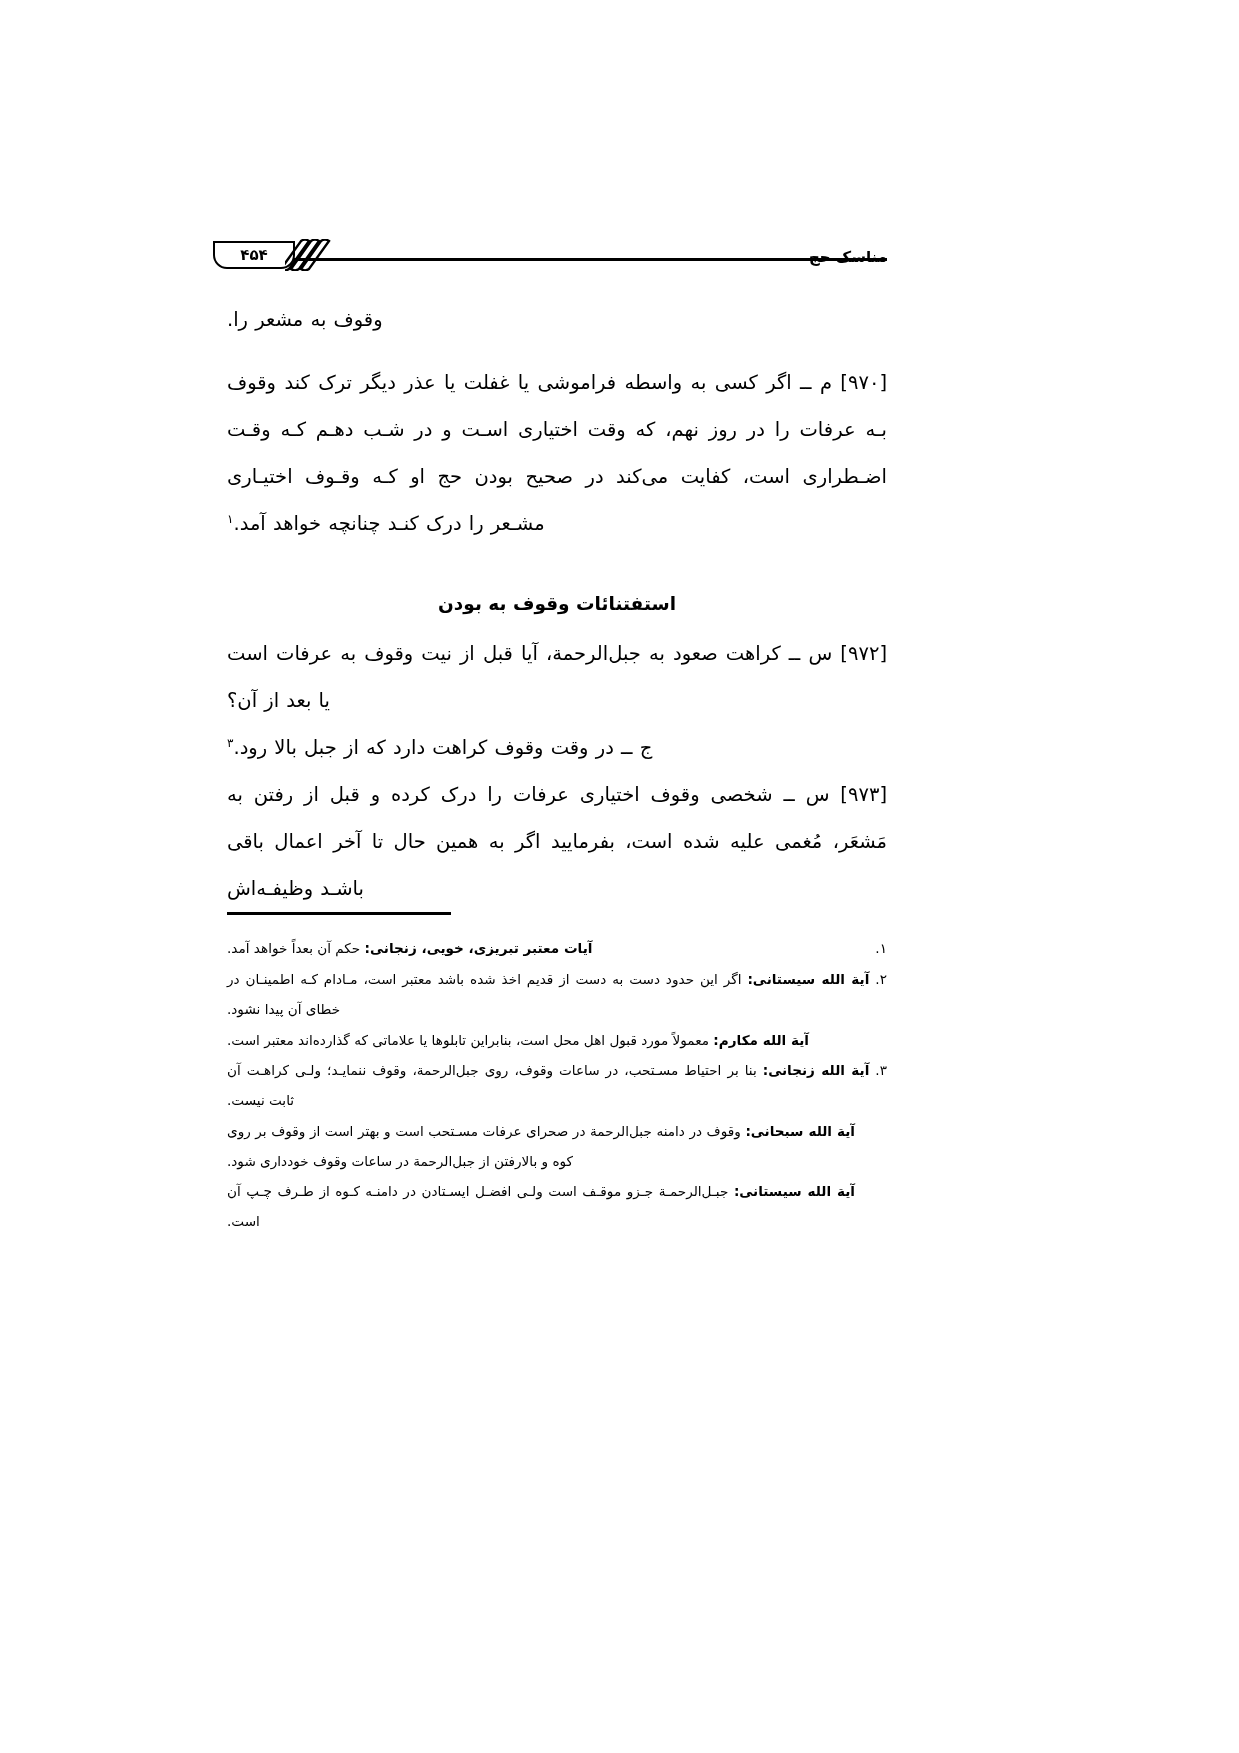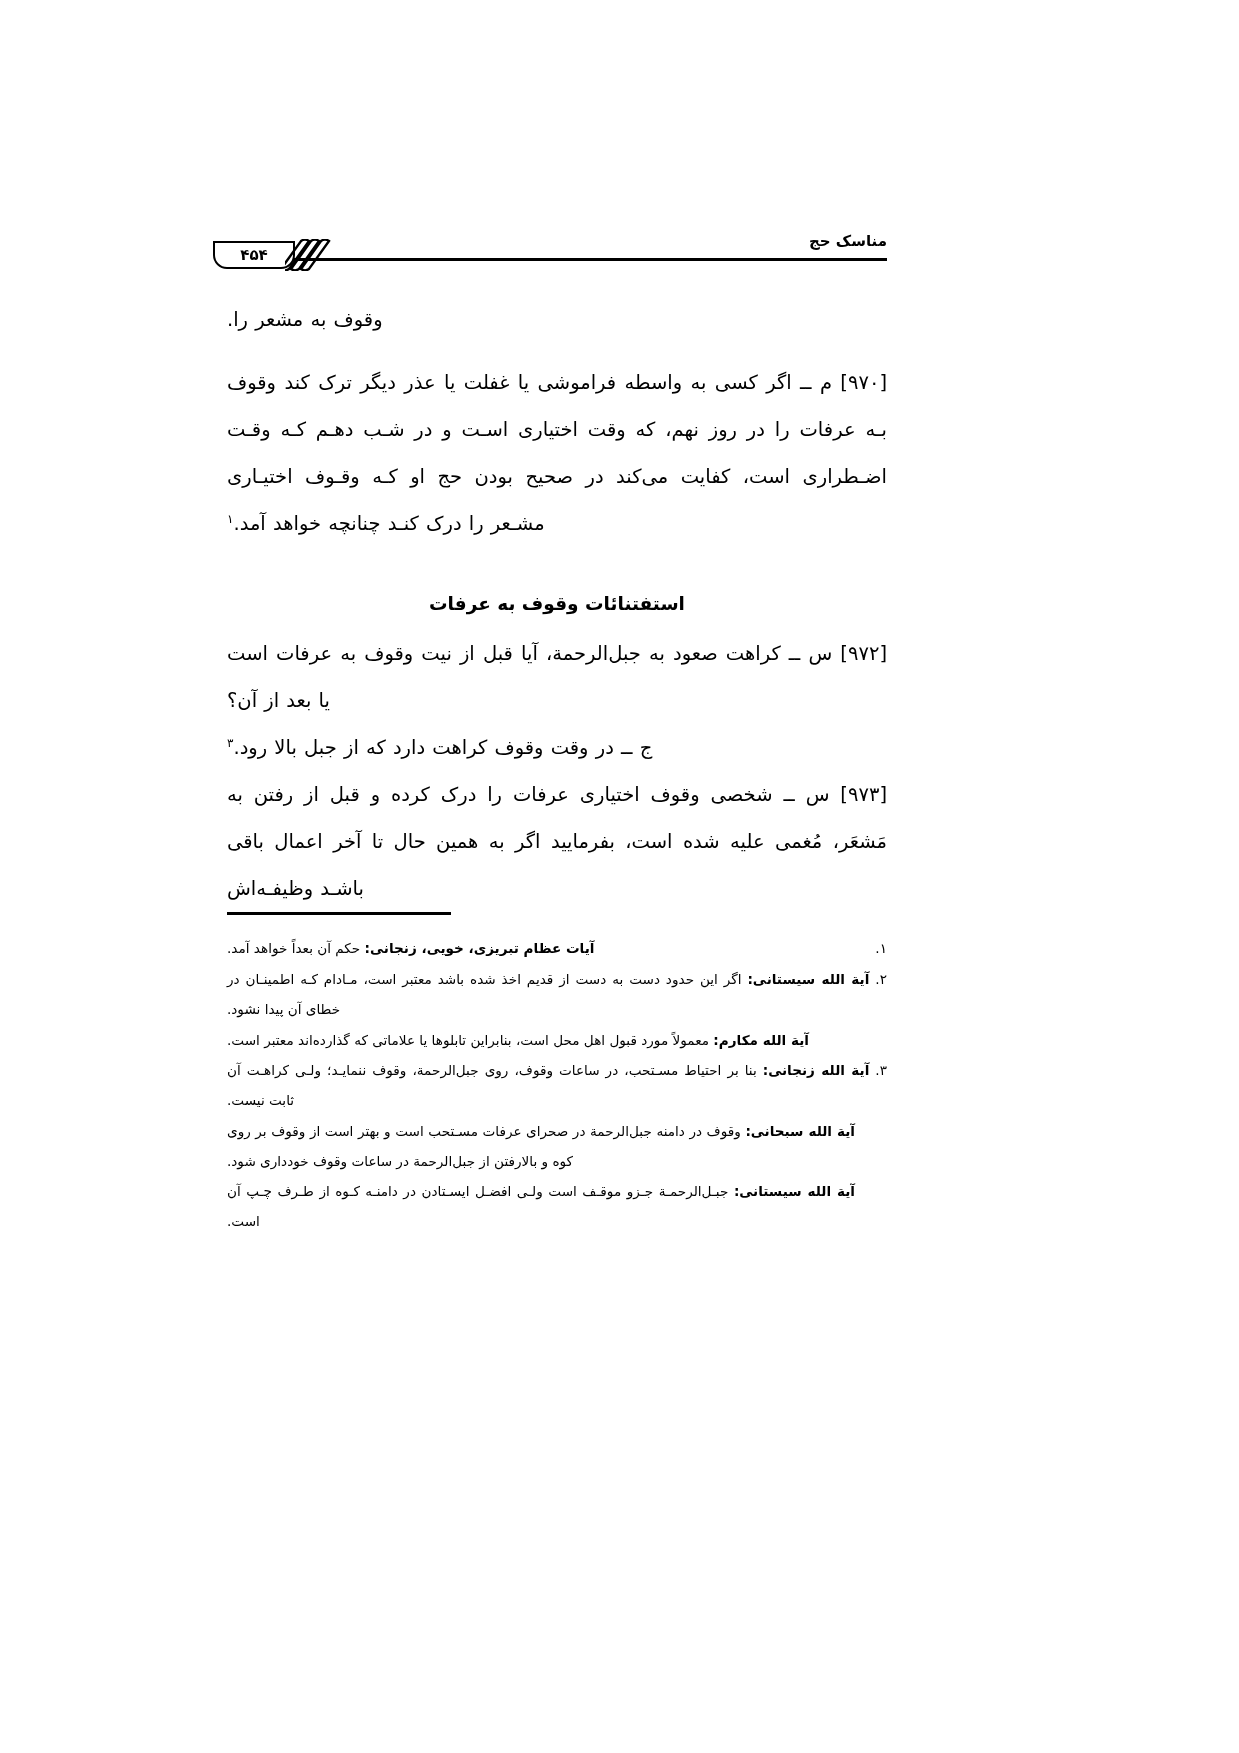--- a/index.html
+++ b/index.html
@@ -27,21 +27,21 @@
   }
 
   
   .header {
     position: relative;
     height: 46px;
   }
   .header-title {
     position: absolute;
     right: 0;
-    top: 4px;
+    top: 20px;
     font-size: 15px;
     font-weight: bold;
     letter-spacing: 0.5px;
     white-space: nowrap;
   }
   .header-rule {
     position: absolute;
     right: 0;
     left: 0;
     top: 30px;
@@ -183,41 +183,41 @@
     <div class="body-block">
 
       <p class="para first-line-run">وقوف به مشعر را.</p>
 
       <div class="gap-sm"></div>
 
       <p class="para"><span>[۹۷۰] م ــ اگر کسی به واسطه فراموشی یا غفلت یا عذر دیگر ترک کند وقوف بـه عرفات را در روز نهم، که وقت اختیاری اسـت و در شـب دهـم کـه وقـت اضـطراری است، کفایت می‌کند در صحیح بودن حج او کـه وقـوف اختیـاری مشـعر را درک کنـد چنانچه خواهد آمد.</span><sup class="fn">۱</sup></p>
 
       <div class="gap-lg"></div>
 
-      <p class="section-heading">استفتنائات وقوف به عرفات</p>
+      <p class="section-heading">استفتنائات وقوف به بودن</p>
 
       <div class="gap-sm"></div>
 
 
 
       <p class="para">[۹۷۲] س ــ کراهت صعود به جبل‌الرحمة، آیا قبل از نیت وقوف به عرفات است یا بعد از آن؟</p>
 
       <p class="para" style="text-align:center;"><span>ج ــ در وقت وقوف کراهت دارد که از جبل بالا رود.</span><sup class="fn">۳</sup></p>
 
       <p class="para"><span>[۹۷۳] س ــ شخصی وقوف اختیاری عرفات را درک کرده و قبل از رفتن به مَشعَر، مُغمی علیه شده است، بفرمایید اگر به همین حال تا آخر اعمال باقی باشـد وظیفـه‌اش</span></p>
 
     </div>
 
     <div class="footnote-rule"></div>
 
     <div class="footnotes">
 
       <div class="fn-item">
         <span class="fn-marker">۱.</span>
-        <span class="fn-text"><span class="bold">آیات عظام تبریزی، خویی، زنجانی:</span> <span>حکم آن بعداً خواهد آمد.</span></span>
+        <span class="fn-text"><span class="bold">آیات معتبر تبریزی، خویی، زنجانی:</span> <span>حکم آن بعداً خواهد آمد.</span></span>
       </div>
 
       <div class="fn-item">
         <span class="fn-marker">۲.</span>
         <span class="fn-text"><span class="bold">آیة الله سیستانی:</span> <span>اگر این حدود دست به دست از قدیم اخذ شده باشد معتبر است، مـادام کـه اطمینـان در خطای آن پیدا نشود.</span></span>
       </div>
       <div class="fn-sub"><span class="bold">آیة الله مکارم:</span> <span>معمولاً مورد قبول اهل محل است، بنابراین تابلوها یا علاماتی که گذارده‌اند معتبر است.</span></div>
 
       <div class="fn-item">
         <span class="fn-marker">۳.</span>

